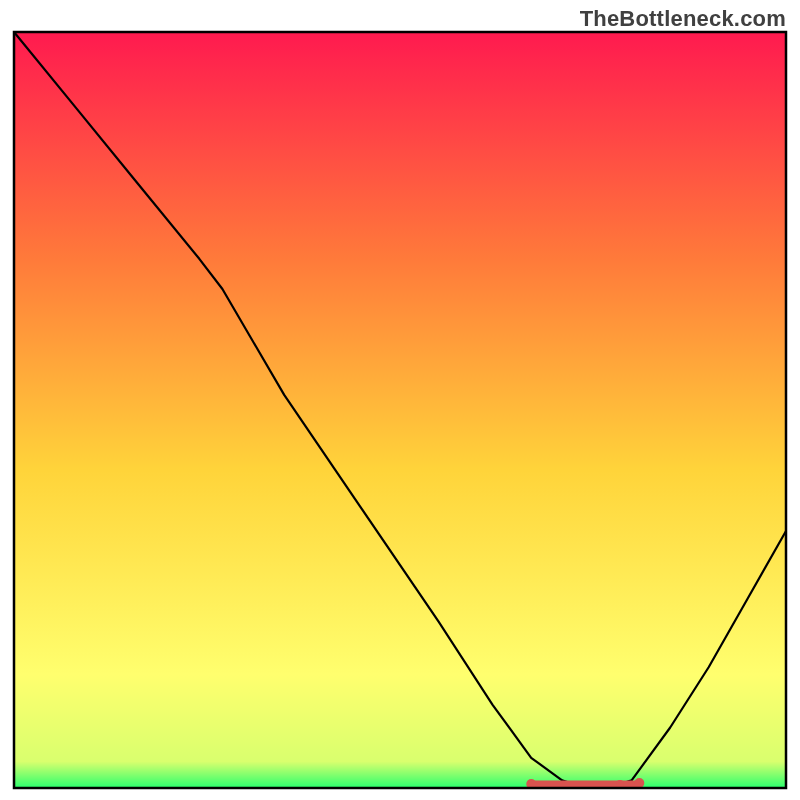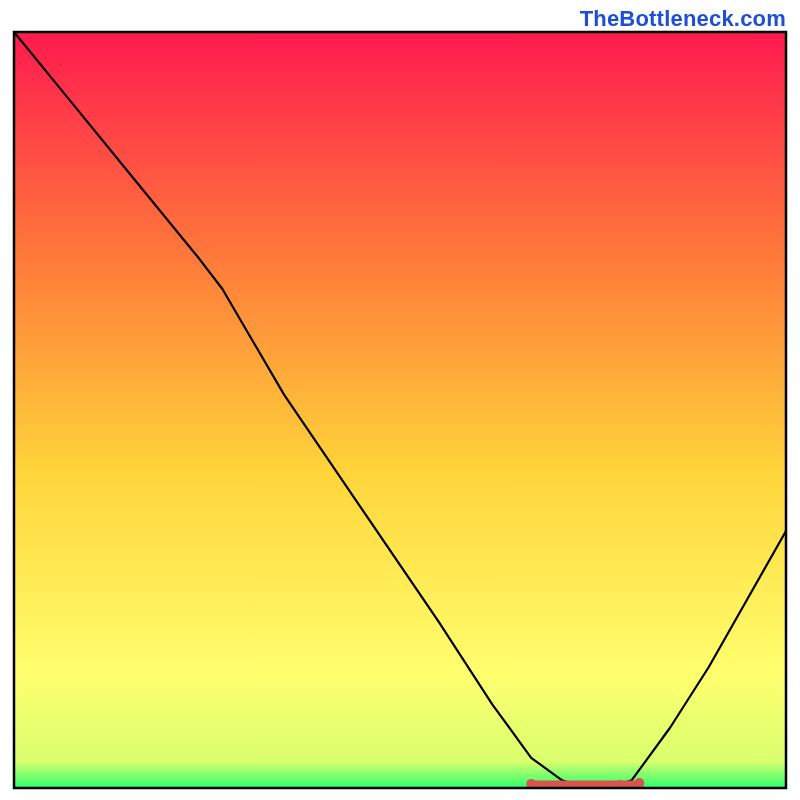--- a/index.html
+++ b/index.html
@@ -9,21 +9,21 @@
     background: #ffffff;
     position: relative;
     font-family: Arial, sans-serif;
   }
   .watermark {
     position: absolute;
     top: 6px;
     right: 14px;
     font-size: 22px;
     font-weight: bold;
-    color: #1d4ed8;
+    color: #404040;
     letter-spacing: 0.2px;
   }
   .chart-wrap {
     position: absolute;
     top: 30px;
     left: 12px;
     width: 776px;
     height: 760px;
   }
   svg { display: block; }

